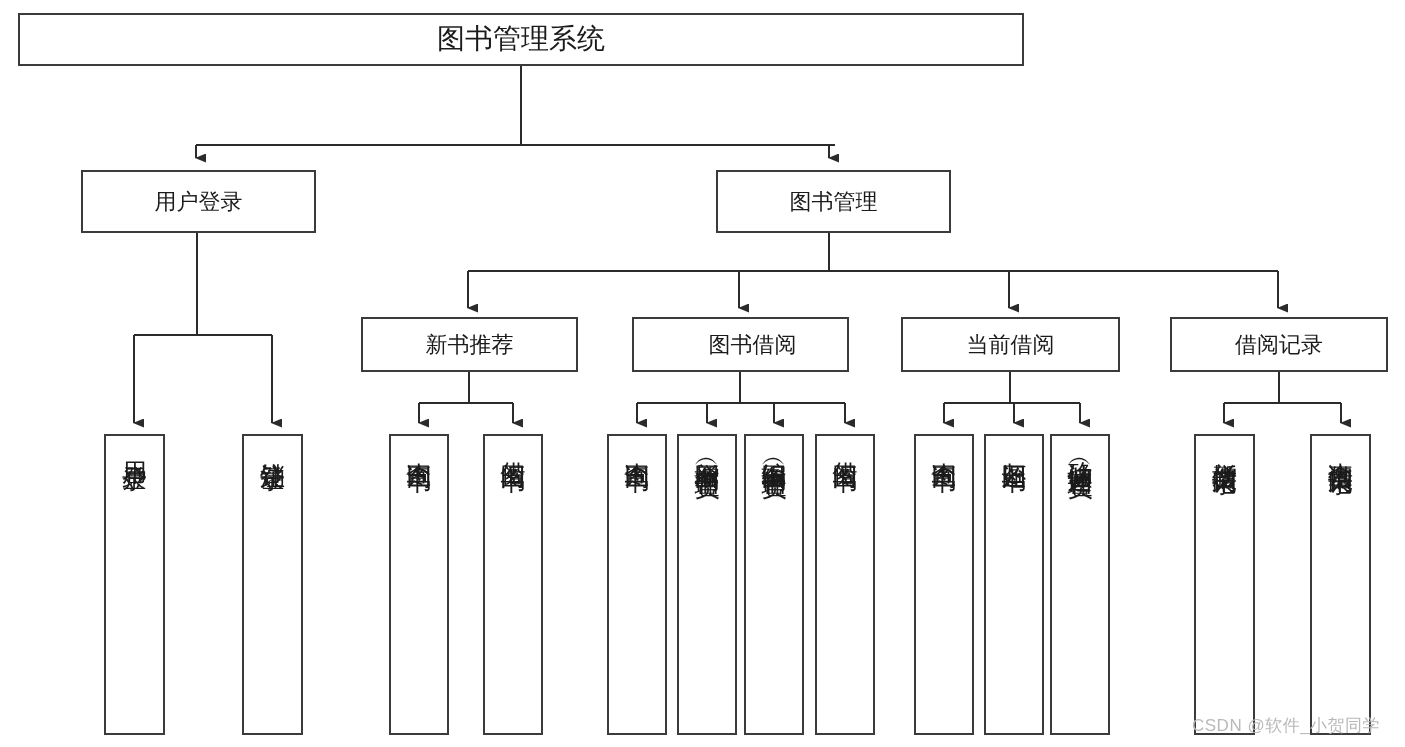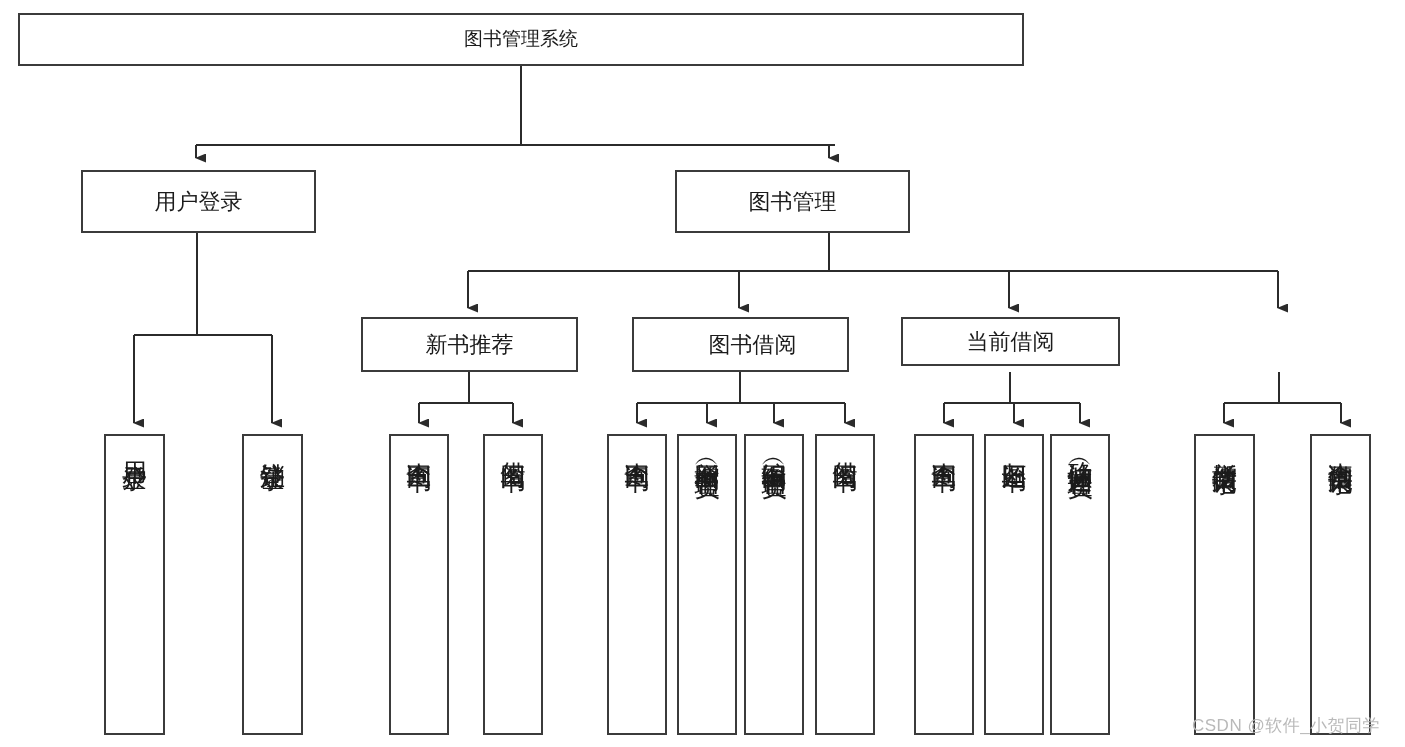--- a/index.html
+++ b/index.html
@@ -38,21 +38,21 @@
     z-index: 2;
   }
   .node .node-label {
     display: block;
     text-align: center;
     line-height: 1.08;
     white-space: nowrap;
   }
   
   .node-root {
-    font-size: 19px;
+    font-size: 28px;
   }
   
   .node-h {
     font-size: 22px;
   }
   
   .node-leaf {
     align-items: flex-start;
     justify-content: center;
     padding-top: 6px;
@@ -133,36 +133,39 @@
   </svg>
 
   <div class="node node-root" style="left:18px; top:13px; width:1006px; height:53px;">
     <span class="node-label">图书管理系统</span>
   </div>
 
   <div class="node node-h" style="left:81px; top:170px; width:235px; height:63px;">
     <span class="node-label">用户登录</span>
   </div>
 
-  <div class="node node-h" style="left:675px; top:170px; width:235px; height:63px;">
+  <div class="node node-h" style="left:716px; top:170px; width:235px; height:63px;">
     <span class="node-label">图书管理</span>
   </div>
 
   <div class="node node-h" style="left:361px; top:317px; width:217px; height:55px;justify-content:center;">
     <span class="node-label">新书推荐</span>
   </div>
 
   <div class="node node-h" style="left:632px; top:317px; width:217px; height:55px;padding-left:24px;">
     <span class="node-label">图书借阅</span>
   </div>
 
-  <div class="node node-h" style="left:901px; top:317px; width:219px; height:49px;">
+  <div class="node node-h" style="left:901px; top:317px; width:219px; height:55px;">
     <span class="node-label">当前借阅</span>
   </div>
 
+  <div class="node node-h" style="left:1170px; top:317px; width:218px; height:55px;">
+    <span class="node-label">借阅记录</span>
+  </div>
 
   <div class="node node-leaf" style="left:104px; top:434px; width:61px; height:301px;">
     <span class="node-label">用户登录</span>
   </div>
 
   <div class="node node-leaf" style="left:242px; top:434px; width:61px; height:301px;">
     <span class="node-label">注销登录</span>
   </div>
 
   <div class="node node-leaf" style="left:389px; top:434px; width:60px; height:301px;">

